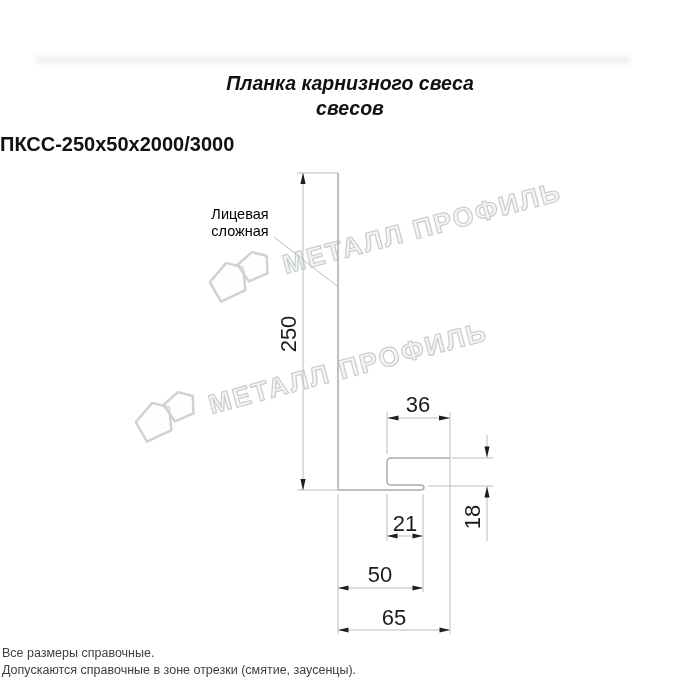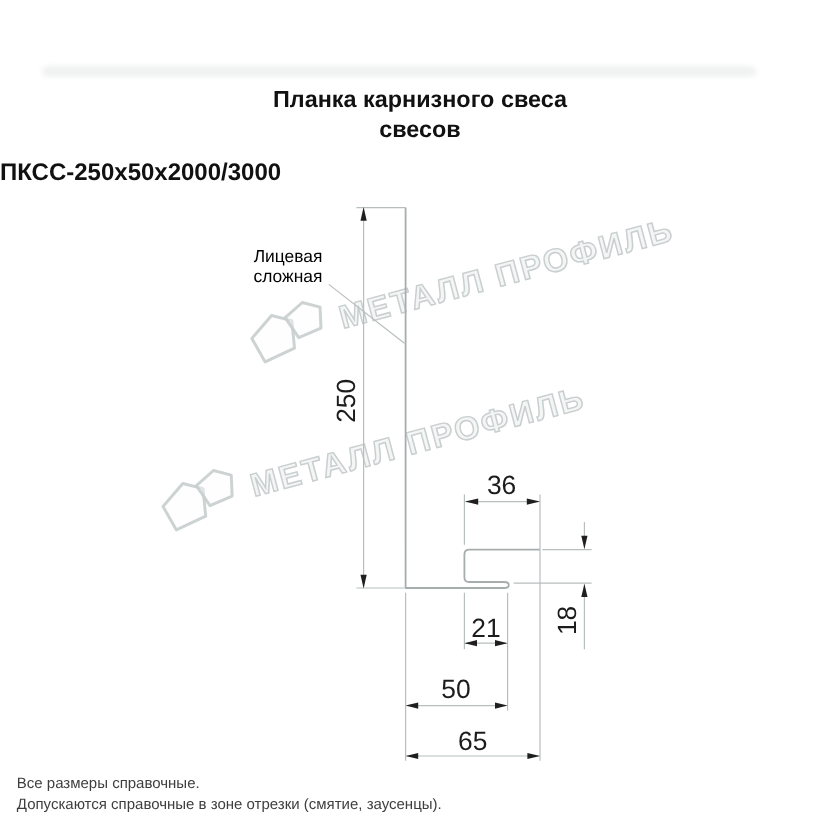--- a/index.html
+++ b/index.html
@@ -10,21 +10,21 @@
   .title{
     position:absolute;left:0;top:20px;width:700px;text-align:center;
     font-size:24.5px;font-weight:bold;color:#0d0d0d;letter-spacing:.2px;
   }
   .smudge{
     position:absolute;left:35px;top:55px;width:595px;height:9px;
     background:rgba(205,208,208,.30);filter:blur(2px);border-radius:5px;
   }
   .subtitle{
     position:absolute;left:0;top:71px;width:700px;text-align:center;
-    font-size:19.5px;font-weight:bold;color:#111;line-height:25px;
+    font-size:19.5px;font-weight:bold;color:#111;line-height:25px;font-style:italic;
   }
   .product-code{
     position:absolute;left:0;top:133px;width:700px;
     font-size:20px;font-weight:bold;color:#111;
   }
   .watermark{
     position:absolute;display:flex;align-items:center;gap:6px;
     transform:rotate(-15deg);transform-origin:left center;pointer-events:none;
   }
   .wm-text{
@@ -37,21 +37,21 @@
   .face-label{
     position:absolute;left:205px;top:206px;width:70px;text-align:center;
     font-size:14.5px;line-height:16.5px;color:#000000;
   }
   .drawing{position:absolute;left:0;top:0;}
   .drawing .profile{fill:none;stroke:#a6adad;stroke-width:1.5;stroke-linejoin:round;}
   .drawing .thin{stroke:#b8bebe;stroke-width:1;fill:none;}
   .drawing .arrow{fill:#1f1f1f;stroke:none;}
   .drawing text{font-family:"Liberation Sans",sans-serif;font-size:22px;fill:#1c1c1c;}
   .footer{
-    position:absolute;left:14px;top:645px;width:600px;
+    position:absolute;left:2px;top:645px;width:600px;
     font-size:12.5px;line-height:16.5px;color:#3e3e3e;
   }
 </style>
 </head>
 <body>
 
 <div class="page">
 
   <div class="smudge"></div>
 

